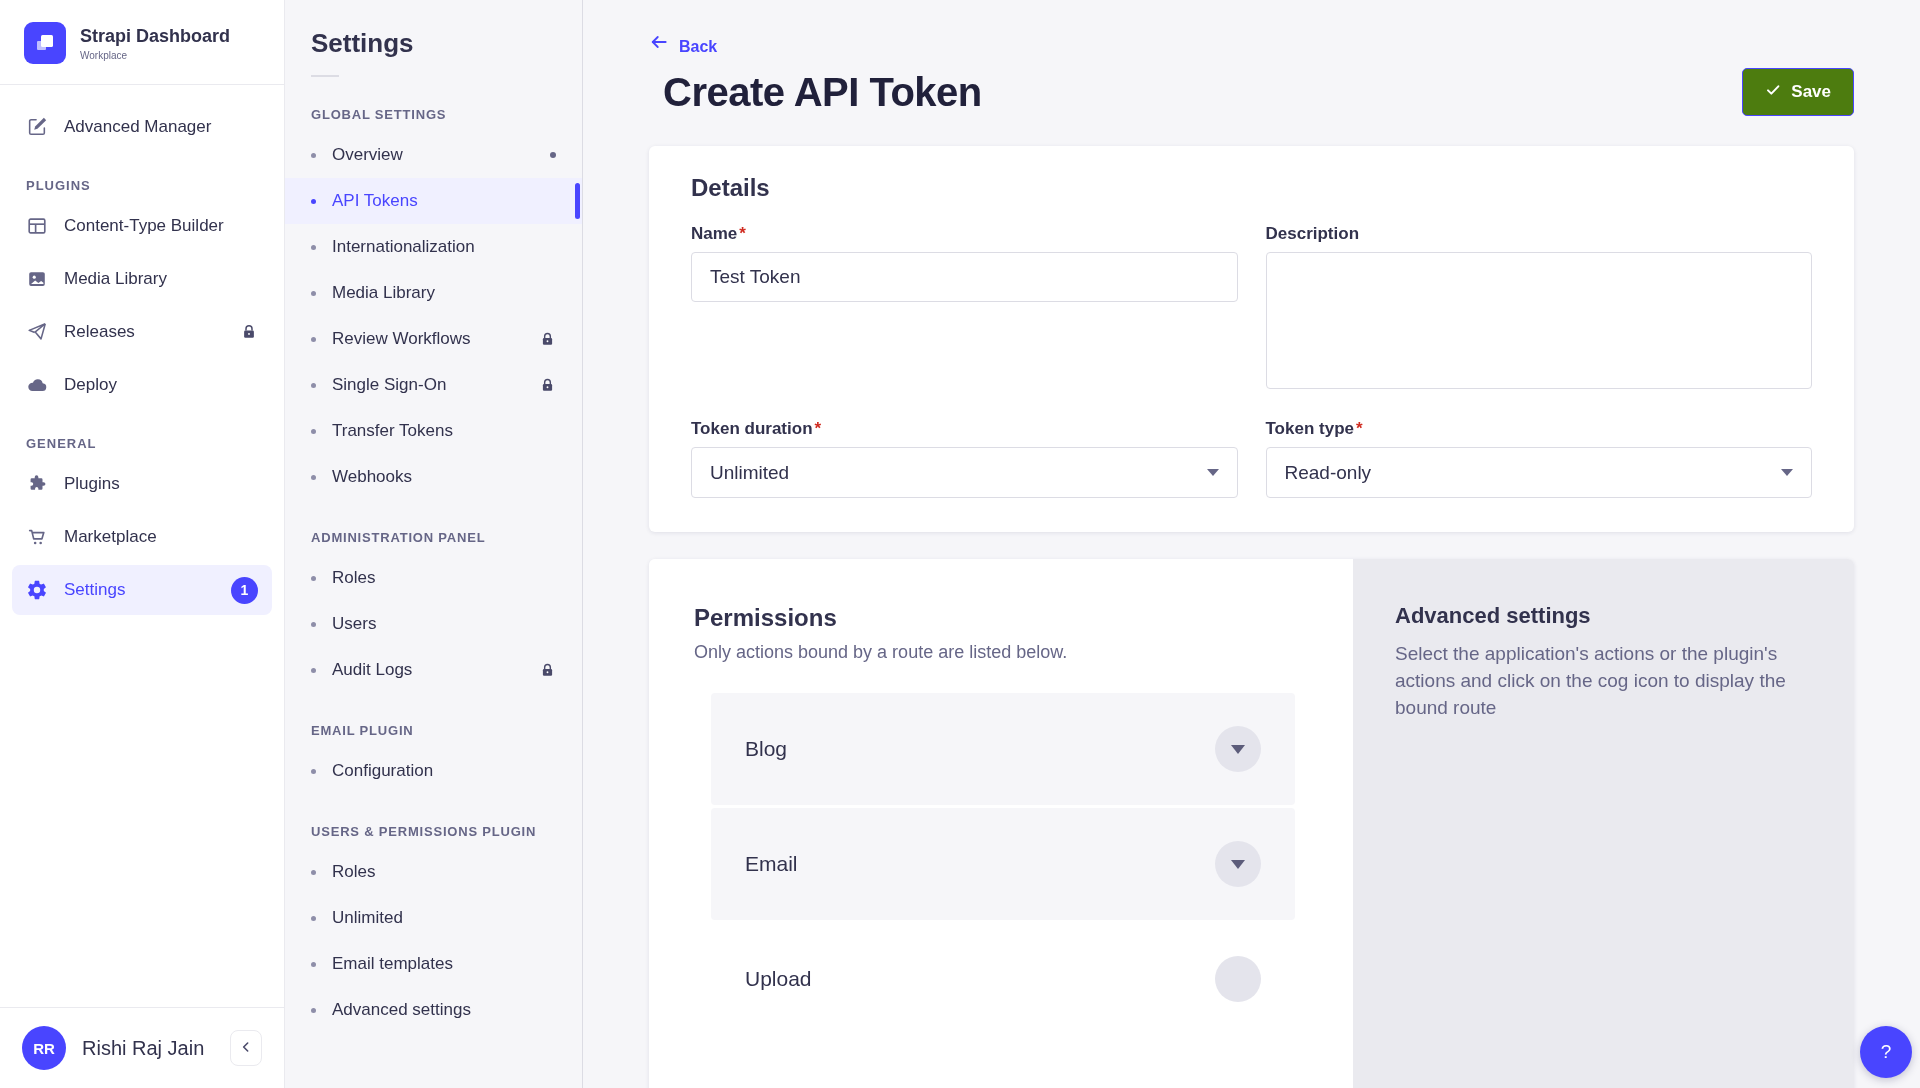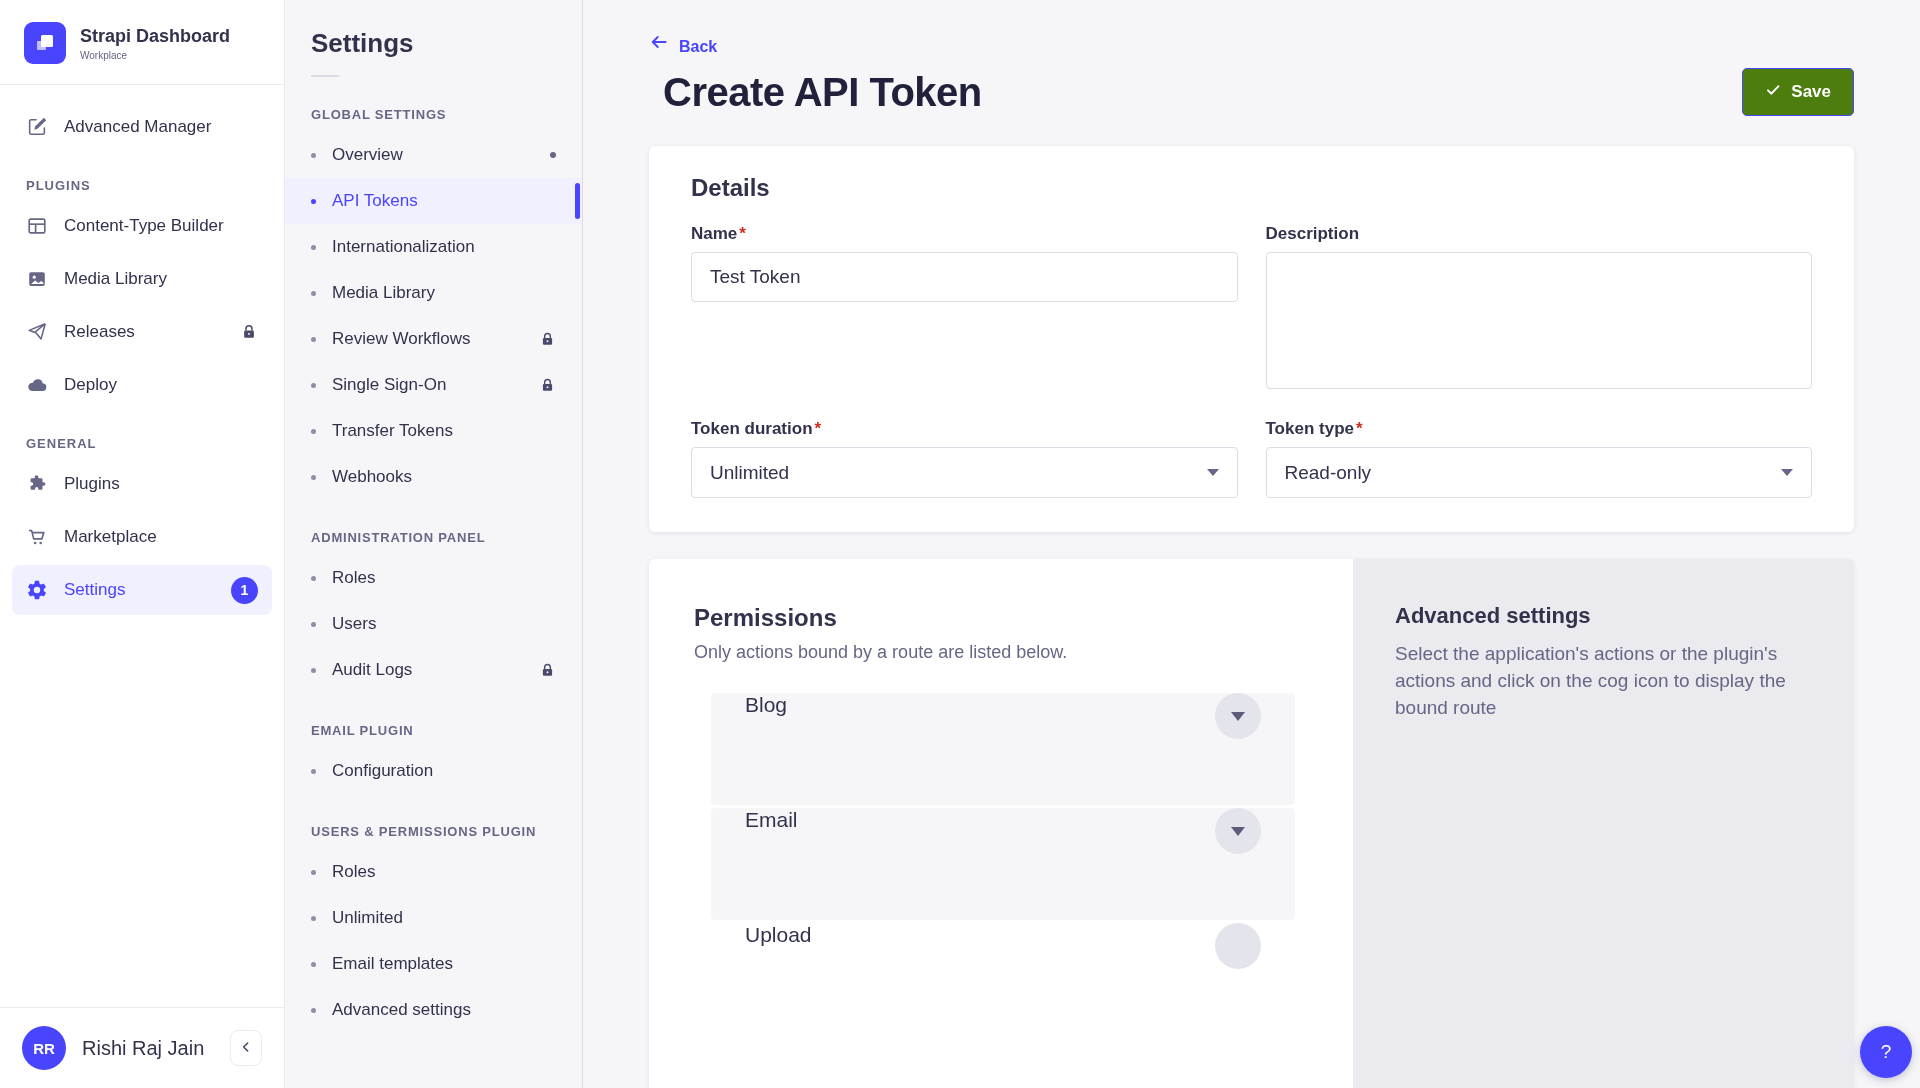--- a/index.html
+++ b/index.html
@@ -54,21 +54,21 @@
   .textarea { width:100%; height:137px; border:1px solid #dcdce4; border-radius:4px; background:#fff; padding:12px 18px; font-size:19px; color:#32324d; resize:none; font-family:"Liberation Sans", sans-serif; outline:none; }
   .row2 { margin-top:26px; }
   .select-box { width:100%; height:51px; border:1px solid #dcdce4; border-radius:4px; background:#fff; padding:0 18px; font-size:19px; color:#32324d; display:flex; align-items:center; justify-content:space-between; cursor:pointer; }
   .caret { width:0; height:0; border-left:6px solid transparent; border-right:6px solid transparent; border-top:7px solid #666687; }
 
   .perm-wrap { margin-top:27px; display:flex; border-radius:6px; overflow:hidden; box-shadow:0 1px 4px rgba(33,33,82,.1); height:720px; }
   .perm-left { flex:0 0 704px; width:704px; background:#fff; padding:45px 20px 0 42px; }
   .perm-heading { font-size:24px; font-weight:600; color:#32324d; padding-left:3px; }
   .perm-sub { font-size:18px; color:#666687; margin-top:10px; padding-left:3px; }
   .accordion-list { margin:30px 0 0 20px; width:584px; }
-  .acc-row { height:112px; border-radius:4px; display:flex; align-items:flex-start; padding:0 34px; margin-bottom:3px; }
+  .acc-row { height:112px; border-radius:4px; display:flex; align-items:center; padding:0 34px; margin-bottom:3px; }
   .acc-row.shaded { background:#f6f6f9; }
   .acc-label { font-size:21px; font-weight:500; color:#32324d; }
   .acc-btn { margin-left:auto; width:46px; height:46px; border-radius:50%; background:#e4e4ec; border:none; display:flex; align-items:center; justify-content:center; cursor:pointer; }
   .acc-caret { width:0; height:0; border-left:7px solid transparent; border-right:7px solid transparent; border-top:9px solid #5c5c7a; }
   .perm-right { flex:1; background:#eaeaef; padding:44px 42px; }
   .adv-heading { font-size:22px; font-weight:600; color:#32324d; }
   .adv-body { font-size:19px; color:#666687; line-height:1.42; margin-top:12px; max-width:410px; }
 
   .help-btn { position:absolute; right:8px; bottom:10px; width:52px; height:52px; border-radius:50%; background:#4945ff; color:#fff; font-size:19px; border:none; display:flex; align-items:center; justify-content:center; cursor:pointer; box-shadow:0 2px 8px rgba(33,33,82,.25); }
 </style>

